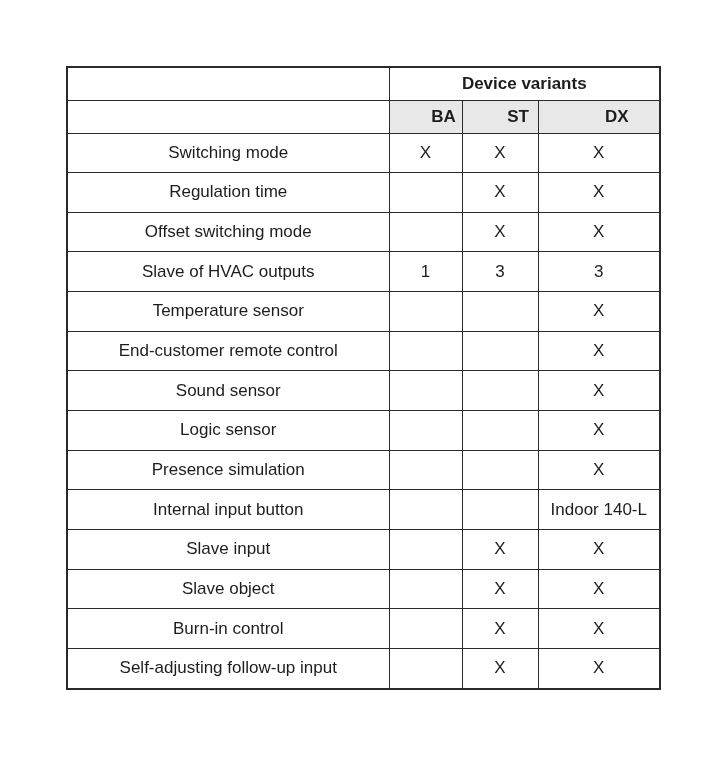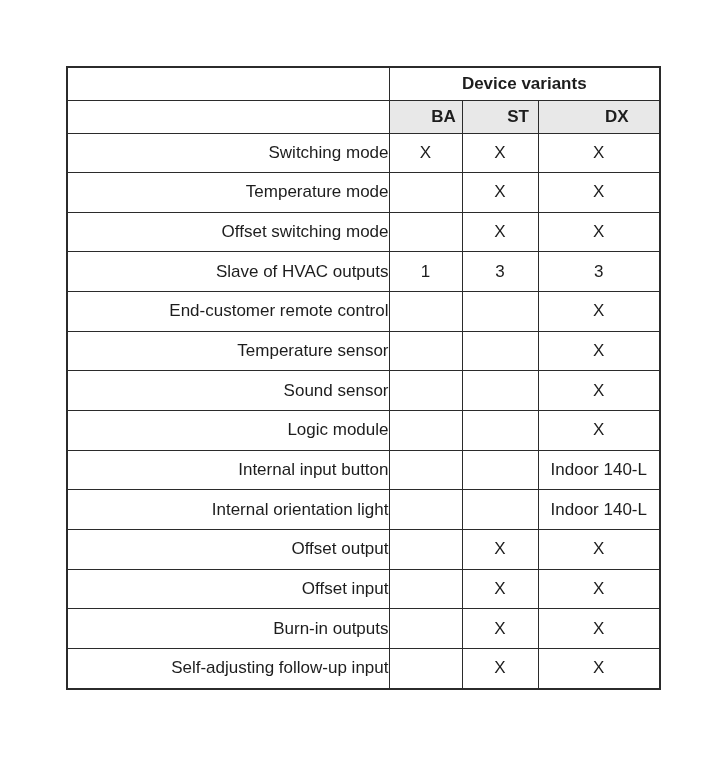--- a/index.html
+++ b/index.html
@@ -54,21 +54,21 @@
     text-align: center;
     border-width: 2px 2px 1.5px 1.5px;
   }
   tr.cols-row th {
     background: var(--header-bg);
     font-weight: bold;
     text-align: center;
     padding-left: 36px;
   }
   td.label-cell {
-    text-align: right;
+    text-align: center;
     padding-left: 12px;
     background: var(--page-bg);
   }
   td.value-cell {
     text-align: center;
     background: var(--page-bg);
   }
   
   table.variants-table { border: 2px solid var(--border-color); }
 </style>
@@ -96,87 +96,87 @@
         </tr>
     </thead>
     <tbody id="table-body">
         <tr>
           <td class="label-cell">Switching mode</td>
           <td class="value-cell">X</td>
           <td class="value-cell">X</td>
           <td class="value-cell">X</td>
         </tr>
         <tr>
-          <td class="label-cell">Temperature mode</td>
+          <td class="label-cell">Regulation time</td>
           <td class="value-cell"></td>
           <td class="value-cell">X</td>
           <td class="value-cell">X</td>
         </tr>
         <tr>
           <td class="label-cell">Offset switching mode</td>
           <td class="value-cell"></td>
           <td class="value-cell">X</td>
           <td class="value-cell">X</td>
         </tr>
         <tr>
           <td class="label-cell">Slave of HVAC outputs</td>
           <td class="value-cell">1</td>
           <td class="value-cell">3</td>
           <td class="value-cell">3</td>
         </tr>
         <tr>
-          <td class="label-cell">End-customer remote control</td>
+          <td class="label-cell">Temperature sensor</td>
           <td class="value-cell"></td>
           <td class="value-cell"></td>
           <td class="value-cell">X</td>
         </tr>
         <tr>
-          <td class="label-cell">Temperature sensor</td>
+          <td class="label-cell">End-customer remote control</td>
           <td class="value-cell"></td>
           <td class="value-cell"></td>
           <td class="value-cell">X</td>
         </tr>
         <tr>
           <td class="label-cell">Sound sensor</td>
           <td class="value-cell"></td>
           <td class="value-cell"></td>
           <td class="value-cell">X</td>
         </tr>
         <tr>
-          <td class="label-cell">Logic module</td>
+          <td class="label-cell">Logic sensor</td>
+          <td class="value-cell"></td>
+          <td class="value-cell"></td>
+          <td class="value-cell">X</td>
+        </tr>
+        <tr>
+          <td class="label-cell">Presence simulation</td>
           <td class="value-cell"></td>
           <td class="value-cell"></td>
           <td class="value-cell">X</td>
         </tr>
         <tr>
           <td class="label-cell">Internal input button</td>
           <td class="value-cell"></td>
           <td class="value-cell"></td>
           <td class="value-cell">Indoor 140-L</td>
         </tr>
         <tr>
-          <td class="label-cell">Internal orientation light</td>
-          <td class="value-cell"></td>
-          <td class="value-cell"></td>
-          <td class="value-cell">Indoor 140-L</td>
-        </tr>
-        <tr>
-          <td class="label-cell">Offset output</td>
+          <td class="label-cell">Slave input</td>
           <td class="value-cell"></td>
           <td class="value-cell">X</td>
           <td class="value-cell">X</td>
         </tr>
         <tr>
-          <td class="label-cell">Offset input</td>
+          <td class="label-cell">Slave object</td>
           <td class="value-cell"></td>
           <td class="value-cell">X</td>
           <td class="value-cell">X</td>
         </tr>
         <tr>
-          <td class="label-cell">Burn-in outputs</td>
+          <td class="label-cell">Burn-in control</td>
           <td class="value-cell"></td>
           <td class="value-cell">X</td>
           <td class="value-cell">X</td>
         </tr>
         <tr>
           <td class="label-cell">Self-adjusting follow-up input</td>
           <td class="value-cell"></td>
           <td class="value-cell">X</td>
           <td class="value-cell">X</td>
         </tr>

